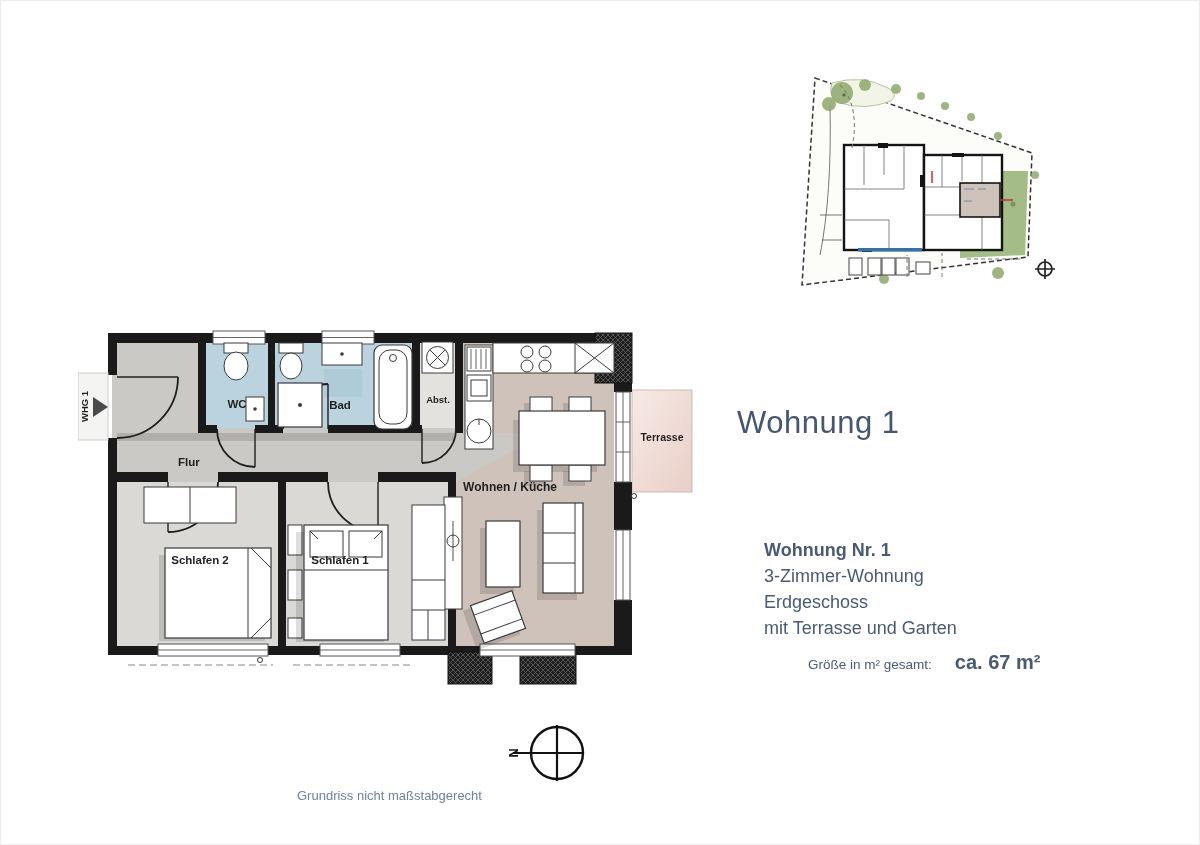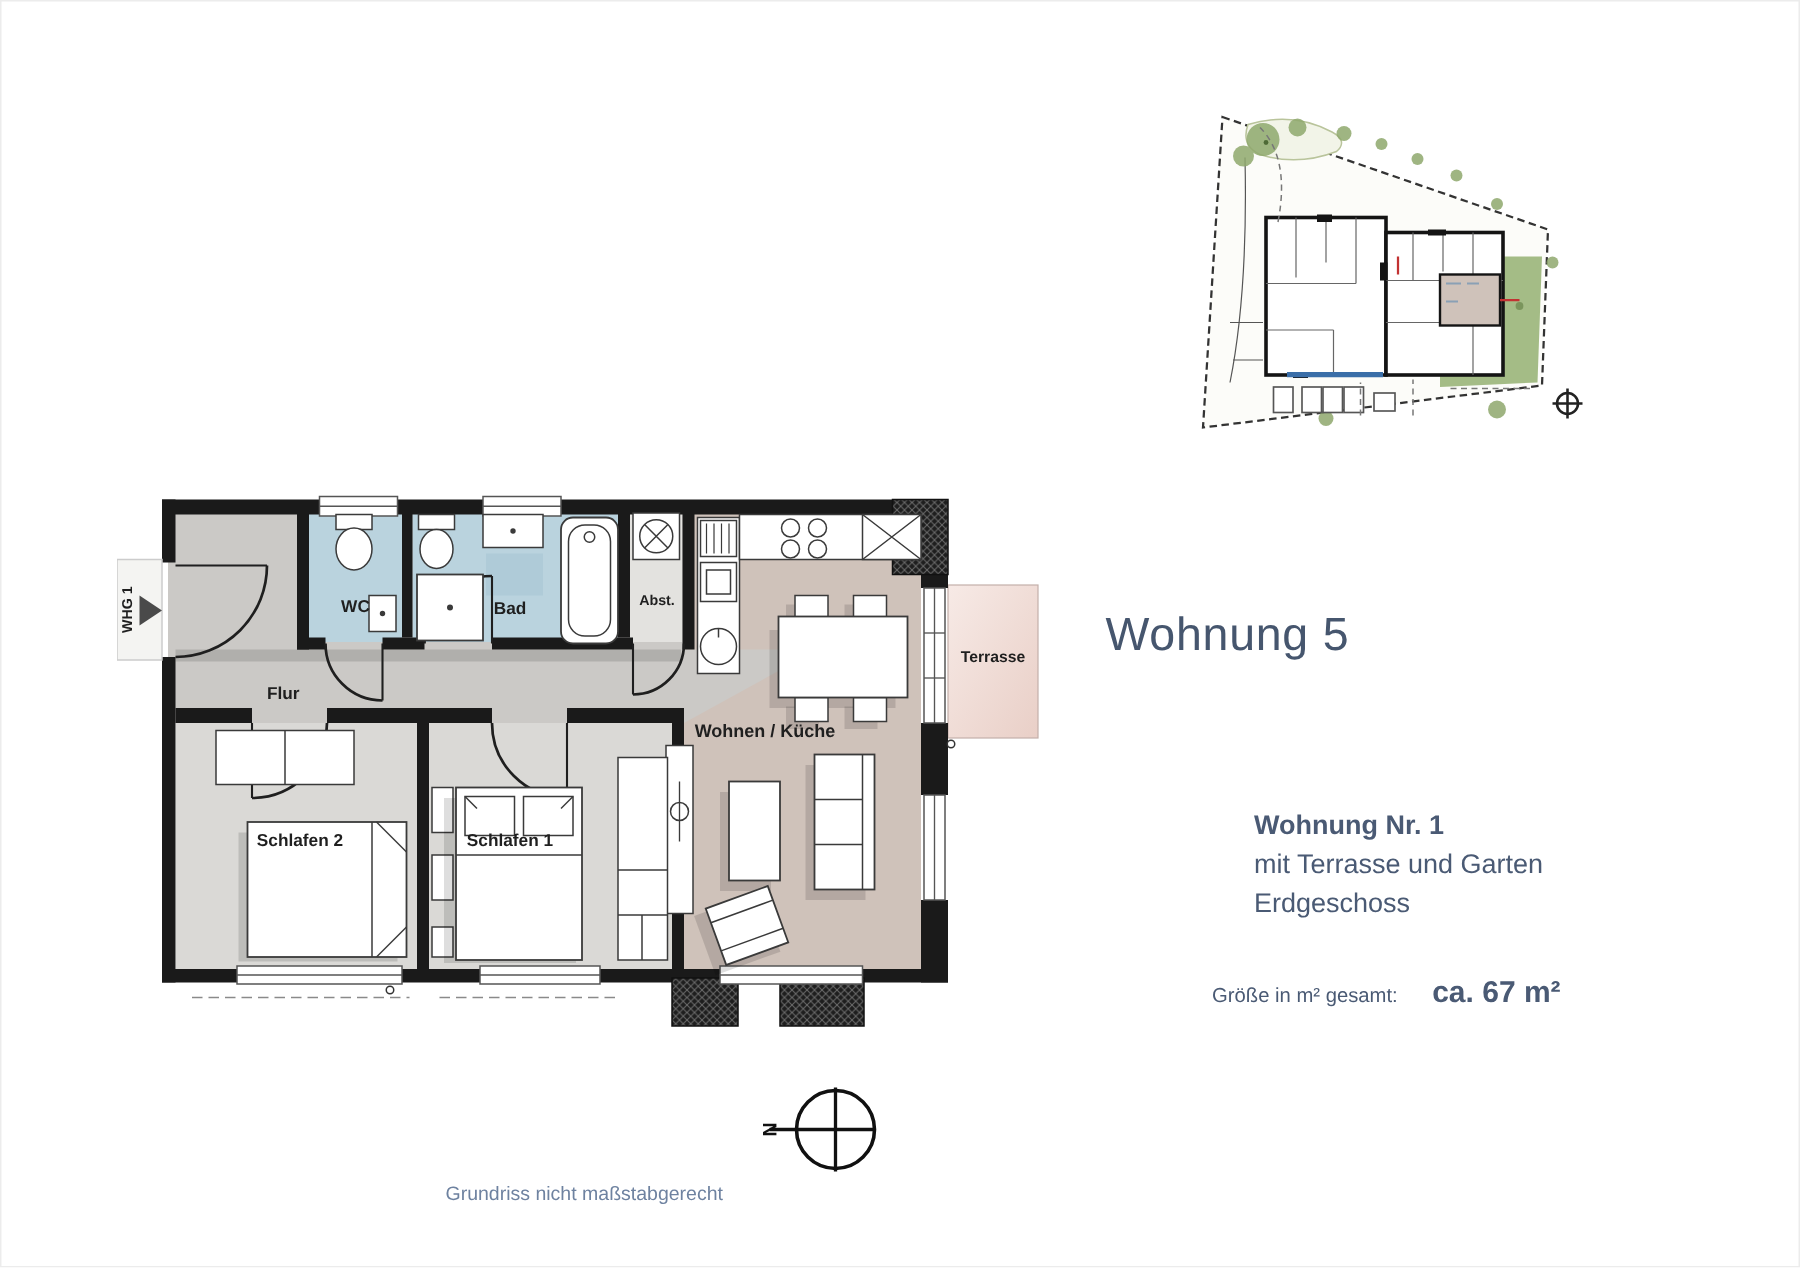--- a/index.html
+++ b/index.html
@@ -308,26 +308,27 @@
 
     <text x="159" y="83" text-anchor="middle" class="room-label" font-size="11.5">WC</text>
     <text x="262" y="84" text-anchor="middle" class="room-label" font-size="11.5">Bad</text>
     <text x="360" y="78" text-anchor="middle" class="room-label" font-size="9.5">Abst.</text>
     <text x="100" y="141" class="room-label" font-size="11.5">Flur</text>
     <text x="122" y="239" text-anchor="middle" class="room-label" font-size="11.5">Schlafen 2</text>
     <text x="262" y="239" text-anchor="middle" class="room-label" font-size="11.5">Schlafen 1</text>
     <text x="432" y="166" text-anchor="middle" class="room-label" font-size="12">Wohnen / Küche</text>
   </svg>
 
-  <div class="abs title" style="left:737px;top:405px;">Wohnung 5</div>
-
-  <div class="abs info" style="left:836px;top:537px;">
+  <div class="abs title" style="left:737px;top:405px;">Wohnung 1</div>
+
+  <div class="abs info" style="left:764px;top:537px;">
     <div class="b">Wohnung Nr. 1</div>
+    <div>3-Zimmer-Wohnung</div>
+    <div>Erdgeschoss</div>
     <div>mit Terrasse und Garten</div>
-    <div>Erdgeschoss</div>
   </div>
 
   <div class="abs sizerow" style="left:808px;top:651px;justify-content:center;">
     <span class="size-label">Größe in m² gesamt:</span>
     <span class="size-value">ca. 67 m²</span>
   </div>
 
   <div class="abs footnote" style="left:297px;top:740px;margin-top:48px;">Grundriss nicht maßstabgerecht</div>
 
   <svg class="abs" style="left:505px;top:722px;" width="95" height="62" viewBox="0 0 95 62">

